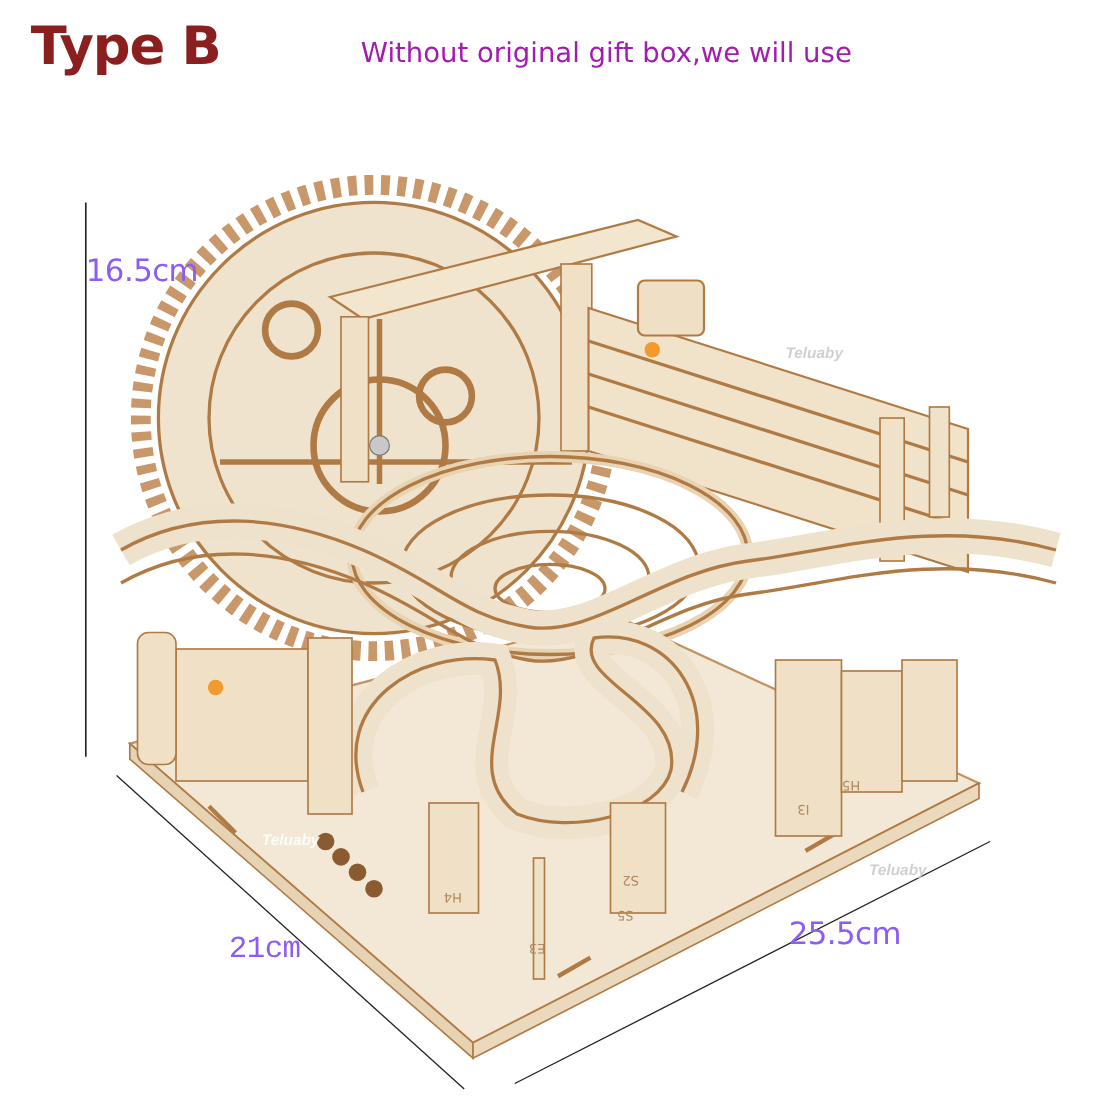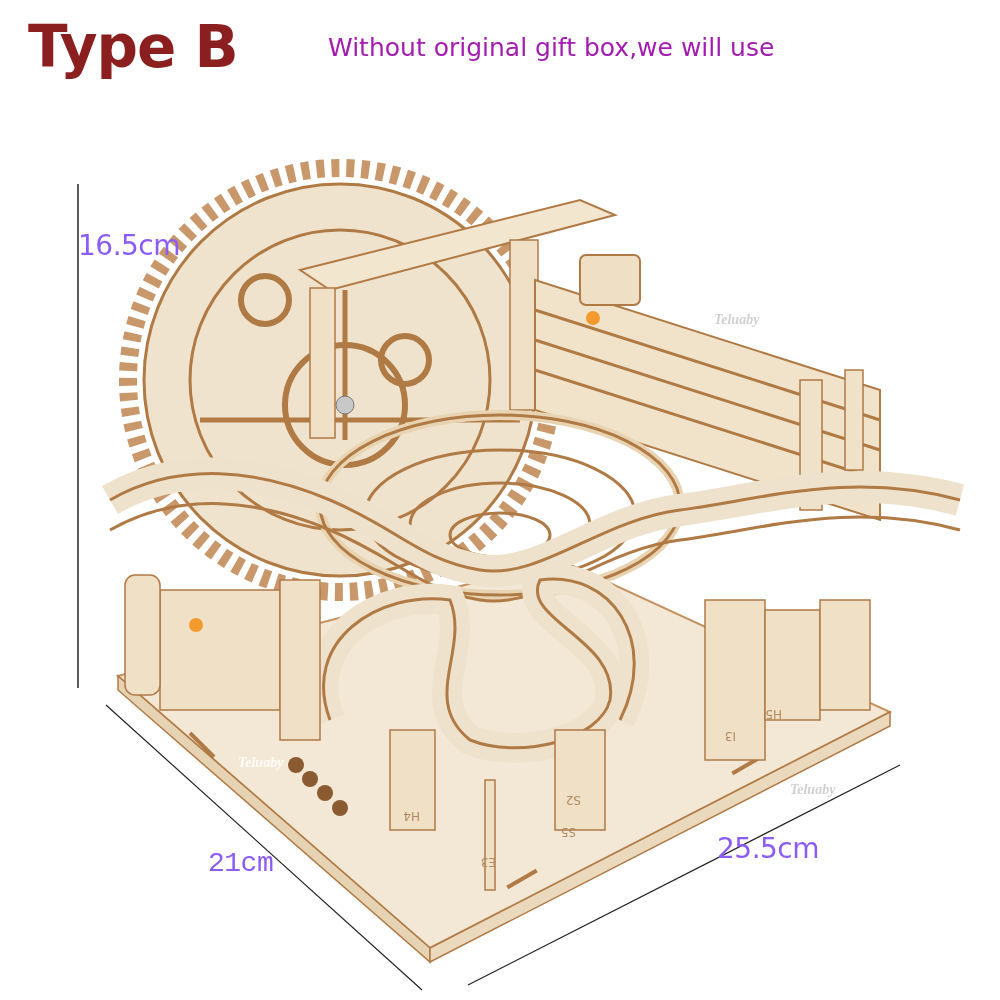--- a/index.html
+++ b/index.html
@@ -1,24 +1,24 @@
 <!DOCTYPE html>
 <html><head>
 <meta charset="utf-8">
 <style>
   html, body { margin:0; padding:0; background:#ffffff; }
   body { width:1000px; height:1000px; position:relative; overflow:hidden; font-family:"Liberation Sans", sans-serif; }
-  .title { position:absolute; left:28px; top:18px; font-family:"DejaVu Sans", sans-serif; font-weight:bold; font-size:58px; color:#8b1e1e; letter-spacing:-1px; line-height:1; }
+  .title { position:absolute; left:28px; top:18px; font-family:"DejaVu Sans", sans-serif; font-weight:bold; font-size:48px; color:#8b1e1e; letter-spacing:-1px; line-height:1; }
   .note { position:absolute; left:328px; top:26px; font-family:"DejaVu Sans", sans-serif; font-size:25px; line-height:44px; color:#a21caf; }
   .dim { position:absolute; font-family:"DejaVu Sans", sans-serif; font-size:28px; color:#8b5cf6; letter-spacing:-0.5px; }
   .dim.h { left:78px; top:229px; }
   .dim.w { left:208px; top:848px;font-family:Liberation Mono, monospace; }
   .dim.d { left:717px; top:832px; }
   svg.scene { position:absolute; left:0; top:0; }
-  .wm { position:absolute; font-family:Liberation Serif, serif; font-style:italic; font-weight:bold; font-size:14px; color:rgba(200,200,200,0.85); }
+  .wm { position:absolute; font-family:Liberation Sans, sans-serif; font-style:italic; font-weight:bold; font-size:14px; color:rgba(200,200,200,0.85); }
 </style>
 </head>
 <body>
 
 <div class="title">Type B</div>
 <div class="note">
   <div>Without original gift box,we will use</div>
 </div>
 
 <svg class="scene" width="1000" height="1000" viewBox="0 0 1000 1000">

